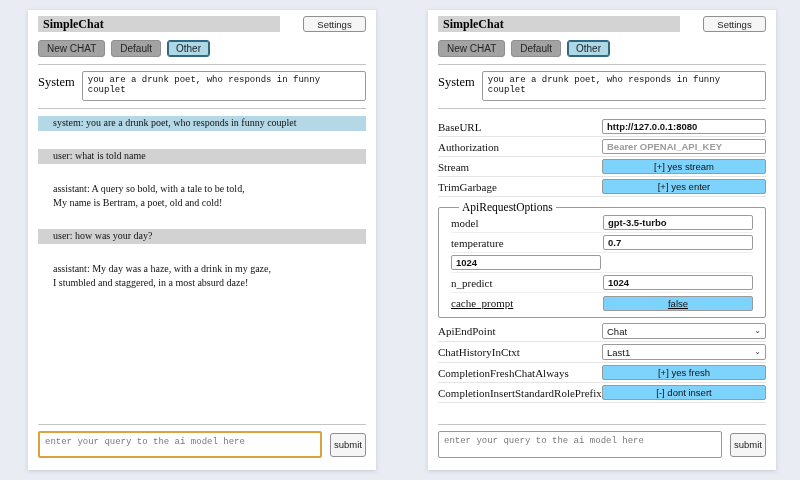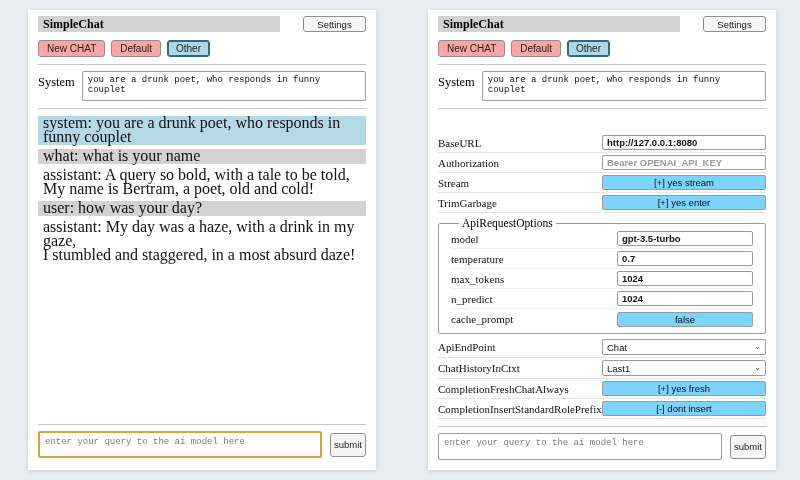--- a/index.html
+++ b/index.html
@@ -42,21 +42,21 @@
     border: 1px solid #8f8f8f;
     border-radius: 3px;
     color: #222;
   }
   .tabs { display: flex; gap: 6px; margin-top: 8px; }
   .tab-btn {
     height: 17px;
     padding: 0 8px;
     font-family: "Liberation Sans", sans-serif;
     font-size: 10px;
-    background: #fca5a5;
+    background: #a3a3a3;
     border: 1px solid #8f8f8f;
     border-radius: 3px;
     color: #222;
   }
   .tab-btn.active {
     background: #add8e6;
     border: 1px solid #33667f;
     box-shadow: 0 0 0 1px #33667f inset;
   }
   hr.divider {
@@ -75,32 +75,32 @@
     font-size: 9px;
     padding: 3px 5px;
     border: 1px solid #9a9a9a;
     border-radius: 2px;
     color: #111;
     overflow: hidden;
   }
   
   .chat-log { margin-top: 1px; }
   .chat-entry {
-    font-size: 16px;
+    font-size: 10px;
     line-height: 14px;
-    padding: 0 3px 1px 5px;
-    margin-bottom: 4px;
+    padding: 0 3px 1px 15px;
+    margin-bottom: 18px;
     white-space: pre-line;
     color: #111;
   }
   .chat-entry.role-system { background: #b5d8e6; }
   .chat-entry.role-user { background: #d2d2d2; }
   .chat-entry.role-assistant { background: transparent; }
   
-  .settings-block { margin-top: 18px; }
+  .settings-block { margin-top: 2px; }
   .setting-row {
     display: flex;
     align-items: center;
     padding: 2px 0;
     min-height: 20px;
     border-bottom: 1px solid #e4e4e4;
   }
   .setting-label { flex: 1; font-size: 11px; color: #111; }
   .setting-control { width: 164px; display: flex; }
   .text-input {
@@ -146,22 +146,22 @@
     border-radius: 2px;
     margin: 4px 0 3px 0;
     padding: 0 12px 4px 12px;
   }
   fieldset.api-options legend {
     font-size: 11.5px;
     padding: 0 3px;
     margin-left: 8px;
   }
   fieldset .setting-row { border-bottom: 1px solid #efefef; gap: 20px; }
-  fieldset .setting-row:last-child { border-bottom: none; }
-  fieldset .setting-control { width: 136px; }
+  fieldset .setting-row:last-child { border-bottom: none; text-decoration: underline; }
+  fieldset .setting-control { width: 150px; }
   
   .query-block { margin-top: auto; }
   .query-row { display: flex; gap: 8px; align-items: stretch; }
   .query-textarea {
     flex: 1;
     height: 27px;
     resize: none;
     font-family: "Liberation Mono", monospace;
     font-size: 9px;
     padding: 4px 5px;
@@ -202,21 +202,21 @@
       <button class="tab-btn active">Other</button>
     </div>
     <hr class="divider">
     <div class="system-row">
       <span class="system-label">System</span>
       <textarea class="system-textarea" style="">you are a drunk poet, who responds in funny couplet</textarea>
     </div>
     <hr class="divider">
     <div class="chat-log">
       <div class="chat-entry role-system">system: you are a drunk poet, who responds in funny couplet</div>
-      <div class="chat-entry role-user">what: what is your name</div>
+      <div class="chat-entry role-user">user: what is told name</div>
       <div class="chat-entry role-assistant">assistant: A query so bold, with a tale to be told,
 My name is Bertram, a poet, old and cold!</div>
       <div class="chat-entry role-user">user: how was your day?</div>
       <div class="chat-entry role-assistant">assistant: My day was a haze, with a drink in my gaze,
 I stumbled and staggered, in a most absurd daze!</div>
     </div>
     <div class="query-block">
       <hr class="divider">
       <div class="query-row">
         <textarea class="query-textarea focused" placeholder="enter your query to the ai model here" style=""></textarea>
@@ -277,21 +277,20 @@
               <input class="text-input" value="gpt-3.5-turbo" style="">
             </span>
         </div>
         <div class="setting-row">
           <span class="setting-label">temperature</span>
           <span class="setting-control">
               <input class="text-input" value="0.7" style="">
             </span>
         </div>
         <div class="setting-row">
-          <span class="setting-label">max_tokens</span>
           <span class="setting-control">
               <input class="text-input" value="1024" style="">
             </span>
         </div>
         <div class="setting-row">
           <span class="setting-label">n_predict</span>
           <span class="setting-control">
               <input class="text-input" value="1024" style="">
             </span>
         </div>

